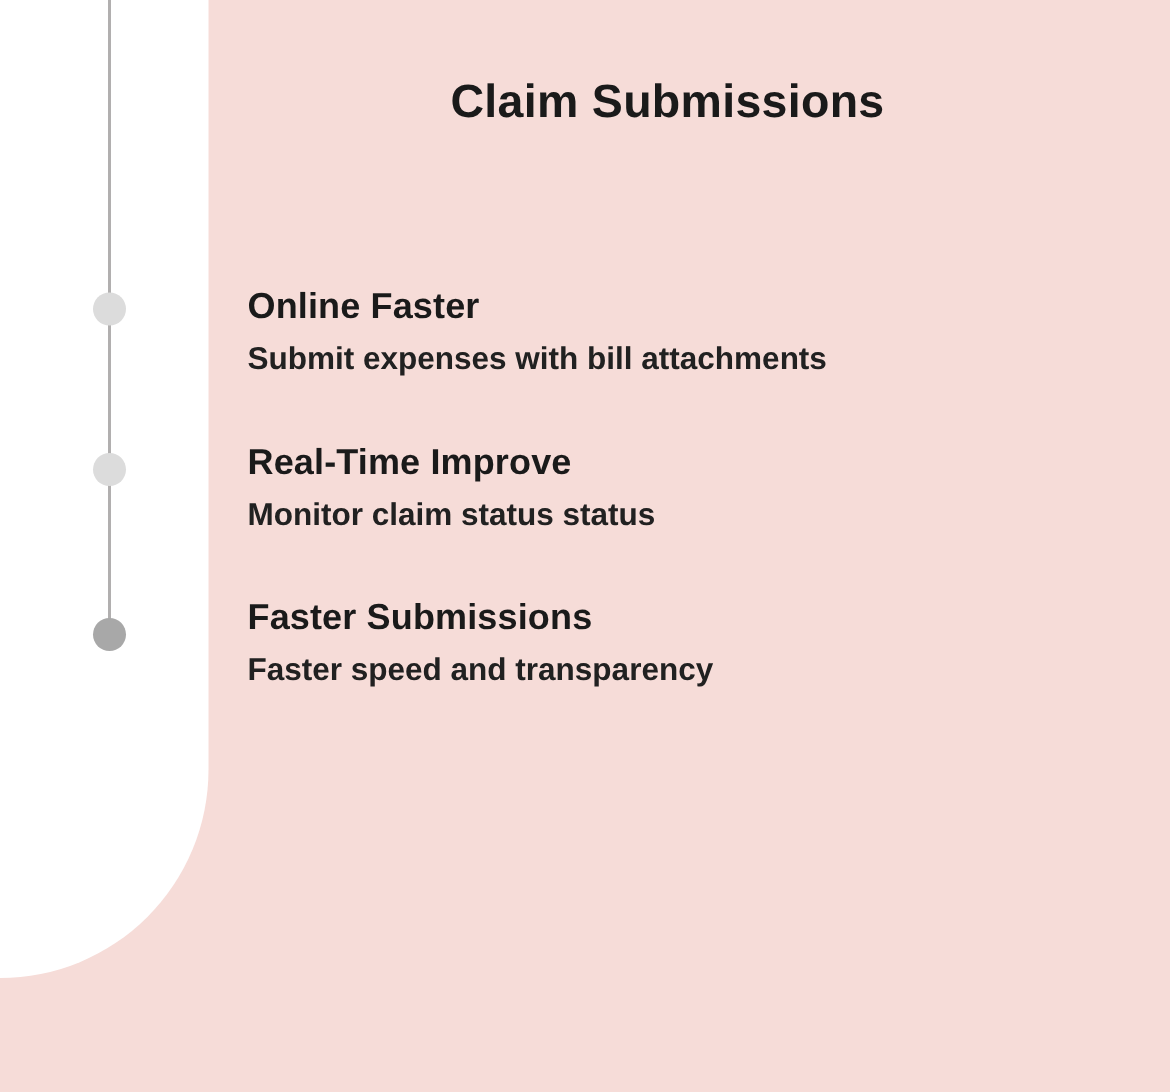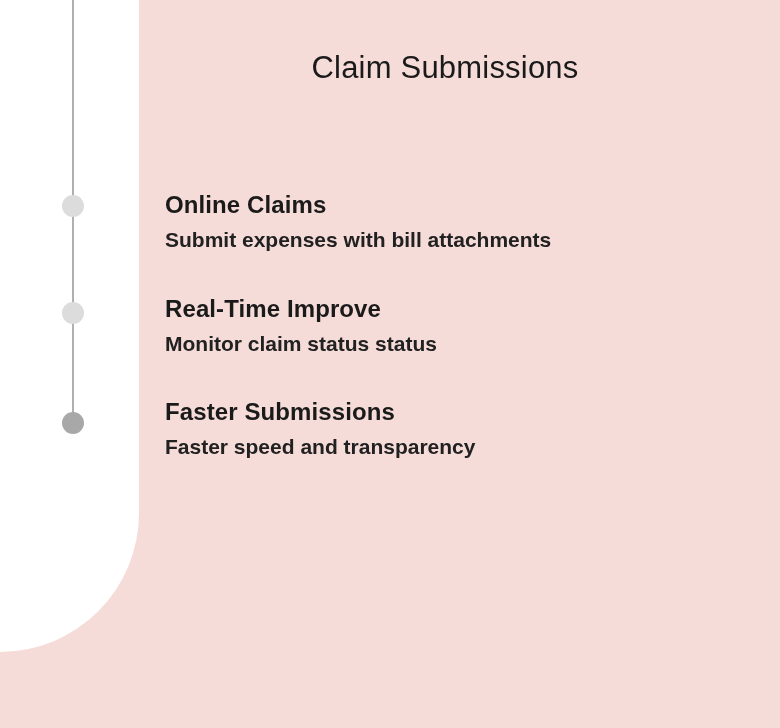--- a/index.html
+++ b/index.html
@@ -45,21 +45,21 @@
   .dot-3 { top: 412px; background: #a8a8a8; }
   .title {
     position: absolute;
     left: 139px;
     top: 48px;
     width: 612px;
     margin: 0;
     text-align: center;
     font-size: 31px;
     line-height: 40px;
-    font-weight: 400;
+    font-weight: 700;
     color: #1a1a1a;
     letter-spacing: 0.2px;
   }
   .item {
     position: absolute;
     left: 165px;
     width: 470px;
   }
   .item-1 { top: 189px; }
   .item-2 { top: 293px; }
@@ -88,21 +88,21 @@
   <div class="left-panel"></div>
 
   <div class="timeline-line"></div>
   <div class="timeline-dot dot-1"></div>
   <div class="timeline-dot dot-2"></div>
   <div class="timeline-dot dot-3"></div>
 
   <h1 class="title">Claim Submissions</h1>
 
   <div class="item item-1">
-    <h3>Online Claims</h3>
+    <h3>Online Faster</h3>
     <p>Submit expenses with bill attachments</p>
   </div>
 
   <div class="item item-2">
     <h3>Real-Time Improve</h3>
     <p>Monitor claim status status</p>
   </div>
 
   <div class="item item-3">
     <h3>Faster Submissions</h3>

